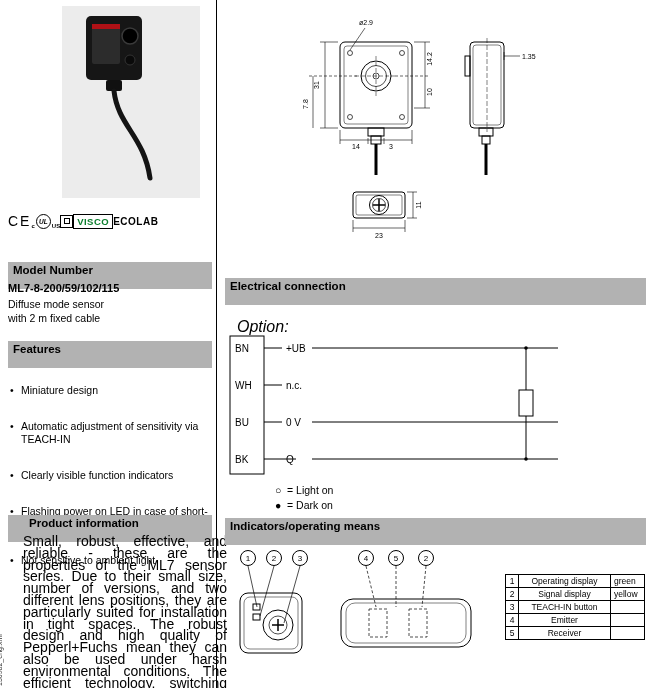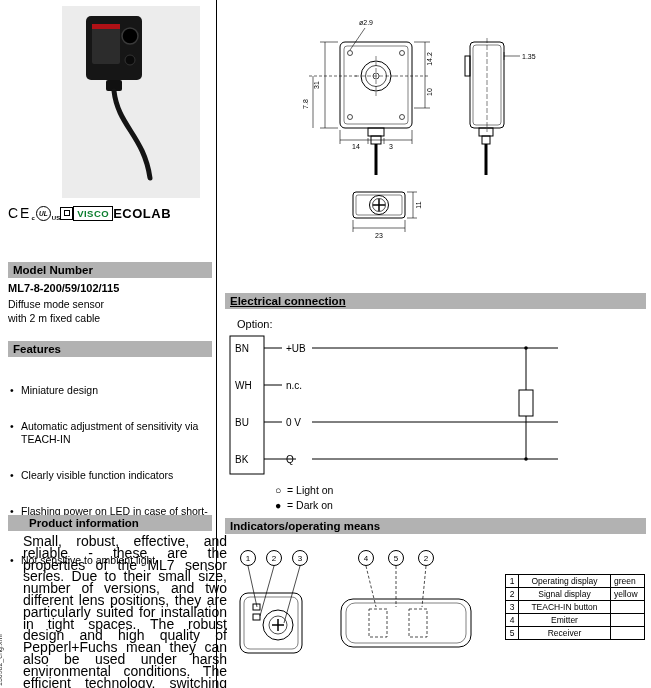--- a/index.html
+++ b/index.html
@@ -8,53 +8,53 @@
   #page { position:relative; width:651px; height:688px; background:#fff; overflow:hidden; }
 
   .divider { position:absolute; left:216px; top:0; width:1px; height:688px; background:#000; }
 
   .doc-code { position:absolute; left:3px; bottom:2px; transform-origin:0 100%; transform:rotate(-90deg);
               font-size:7px; color:#333; white-space:nowrap; }
 
   
   .photo { position:absolute; left:62px; top:6px; width:138px; height:192px; background:#ececec; }
 
-  .certs { position:absolute; left:8px; top:204px; width:204px; height:18px; display:flex; align-items:center; }
+  .certs { position:absolute; left:8px; top:212px; width:204px; height:18px; display:flex; align-items:center; }
   .ce-mark { font-size:14px; letter-spacing:2px; }
   .ul-wrap { display:inline-flex; align-items:flex-end; gap:1px; }
   .ul-c, .ul-us { font-size:6px; font-weight:bold; }
   .ul-circle { width:15px; height:15px; border:1px solid #000; border-radius:50%;
                display:inline-flex; align-items:center; justify-content:center;
                font-size:6.5px; font-weight:bold; font-style:italic; }
   .sq-outer { width:13px; height:13px; border:1px solid #000; display:inline-flex; align-items:center; justify-content:center; }
   .sq-inner { width:6px; height:6px; border:1px solid #000; }
   .visco { border:1px solid #000; padding:1px 3px; color:#0a7d2c; font-weight:bold; font-size:9.5px; letter-spacing:.5px; }
-  .ecolab { font-weight:bold; font-size:13px; letter-spacing:.5px; }
-
-  .bar { position:absolute; background:#b2b2b2; height:16px; line-height:16px;
+  .ecolab { font-weight:bold; font-size:10px; letter-spacing:.5px; }
+
+  .bar { position:absolute; background:#b2b2b2; height:27px; line-height:16px;
          font-weight:bold; font-size:11.5px; padding-left:5px; }
   .bar-left { left:8px; width:204px; }
   .bar-right { left:225px; width:421px; }
 
   .model-number { position:absolute; left:8px; top:282px; font-weight:bold; font-size:11px; }
   .model-desc1 { position:absolute; left:8px; top:298px; font-size:10.5px; }
   .model-desc2 { position:absolute; left:8px; top:312px; font-size:10.5px; }
 
   .features-list { position:absolute; left:8px; top:361px; width:204px; list-style:none; }
   .features-list li { position:relative; padding-left:13px; margin-bottom:6px; font-size:10.5px; line-height:13px;margin-top:23px; }
   .features-list li::before { content:"\2022"; position:absolute; left:2px; top:0; }
 
   .product-text { position:absolute; left:8px; top:536px; width:204px; font-size:14px;
                   line-height:11.8px; text-align:justify;margin-left:15px; }
 
   
   .dims-svg { position:absolute; left:225px; top:12px; }
   svg text { font-family:"Liberation Sans", sans-serif; }
   .dimtxt { font-size:7px; }
-  .option-label { position:absolute; left:237px; top:318px; font-size:11px; }
+  .option-label { position:absolute; left:237px; top:318px; font-size:16px;font-style:italic; }
   .elec-svg { position:absolute; left:226px; top:332px; }
   .elec-legend { position:absolute; left:233px; top:483px; font-size:10.5px; line-height:15px;margin-left:42px; }
   .elec-legend .sym { display:inline-block; width:12px; }
 
   .ind-svg { position:absolute; left:226px; top:545px; }
   .ind-table { position:absolute; left:505px; top:574px; border-collapse:collapse; font-size:8.5px; }
   .ind-table td { border:1px solid #000; padding:1px 3px; height:13px; white-space:nowrap; }
   .ind-table td.num { width:13px; text-align:center; }
   .ind-table td.nm { width:92px;text-align:center; }
   .ind-table td.col { width:34px; }
@@ -178,21 +178,21 @@
       <text text-anchor="middle" transform="rotate(-90 207 80)" x="207" y="80">10</text>
       <text x="127" y="137">14</text>
       <text x="164" y="137">3</text>
       <text x="134" y="13">ø2.9</text>
       <text x="297" y="47">1.35</text>
       <text text-anchor="middle" x="154" y="226">23</text>
       <text text-anchor="middle" transform="rotate(-90 196 193)" x="196" y="193">11</text>
     </g>
   </svg>
 
-  <div class="bar bar-right" style="top:293px;text-decoration:underline;">Electrical connection</div>
+  <div class="bar bar-right" style="top:278px;">Electrical connection</div>
   <div class="option-label">Option:</div>
 
   <svg class="elec-svg" width="420" height="150" viewBox="0 0 420 150">
     <rect x="4" y="4" width="34" height="138" fill="#fff" stroke="#000"></rect>
     <g font-size="10" fill="#000">
       <text x="9" y="20">BN</text>
       <text x="9" y="57">WH</text>
       <text x="9" y="94">BU</text>
       <text x="9" y="131">BK</text>
       <text x="60" y="20">+UB</text>

